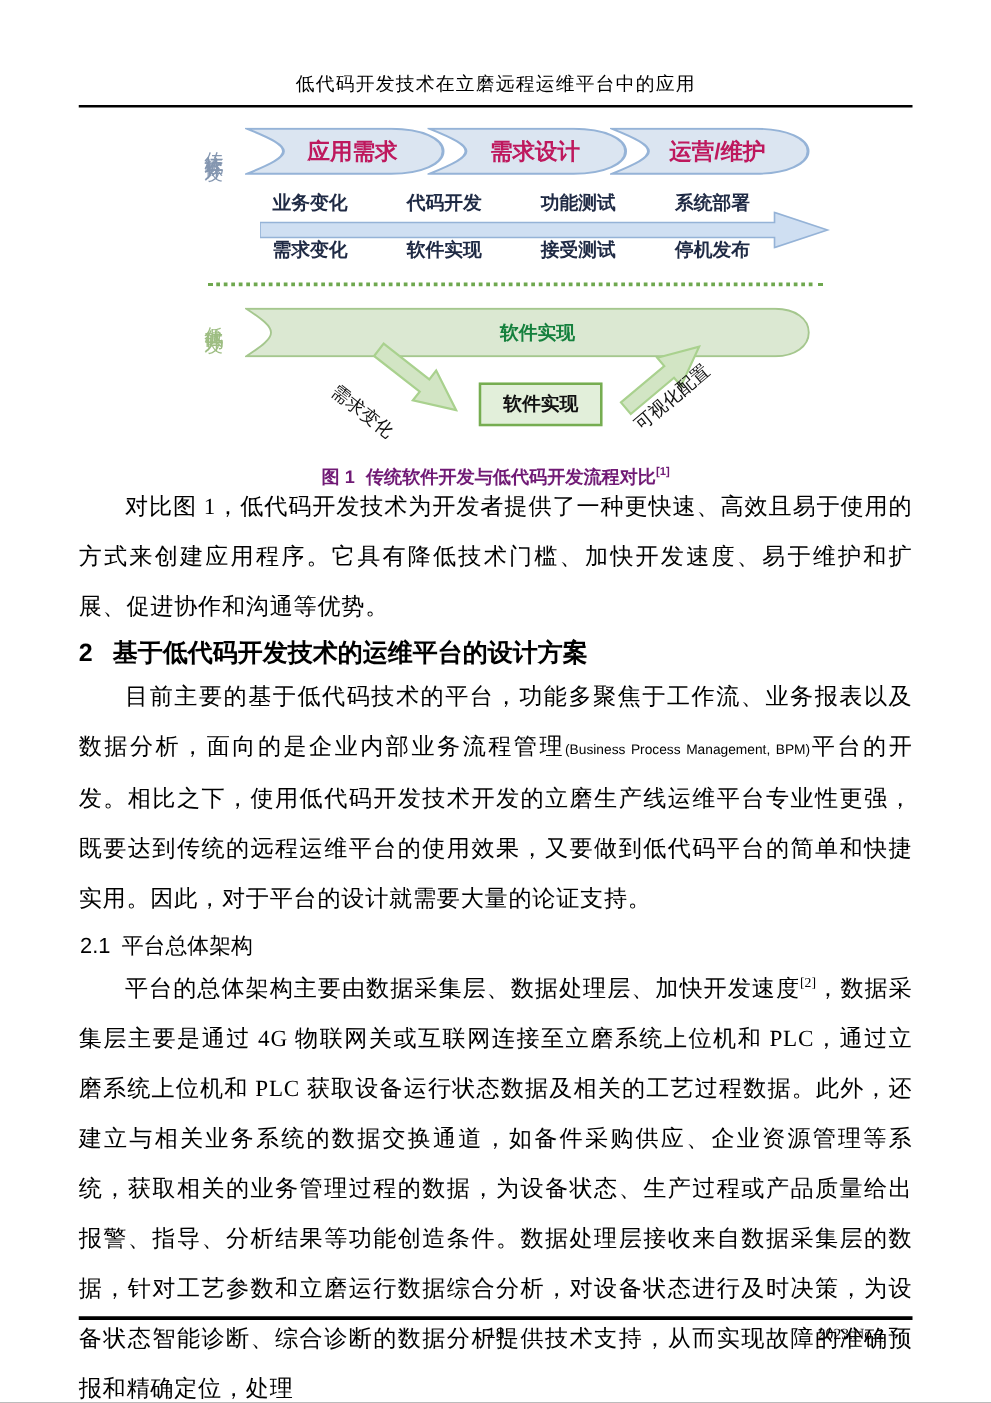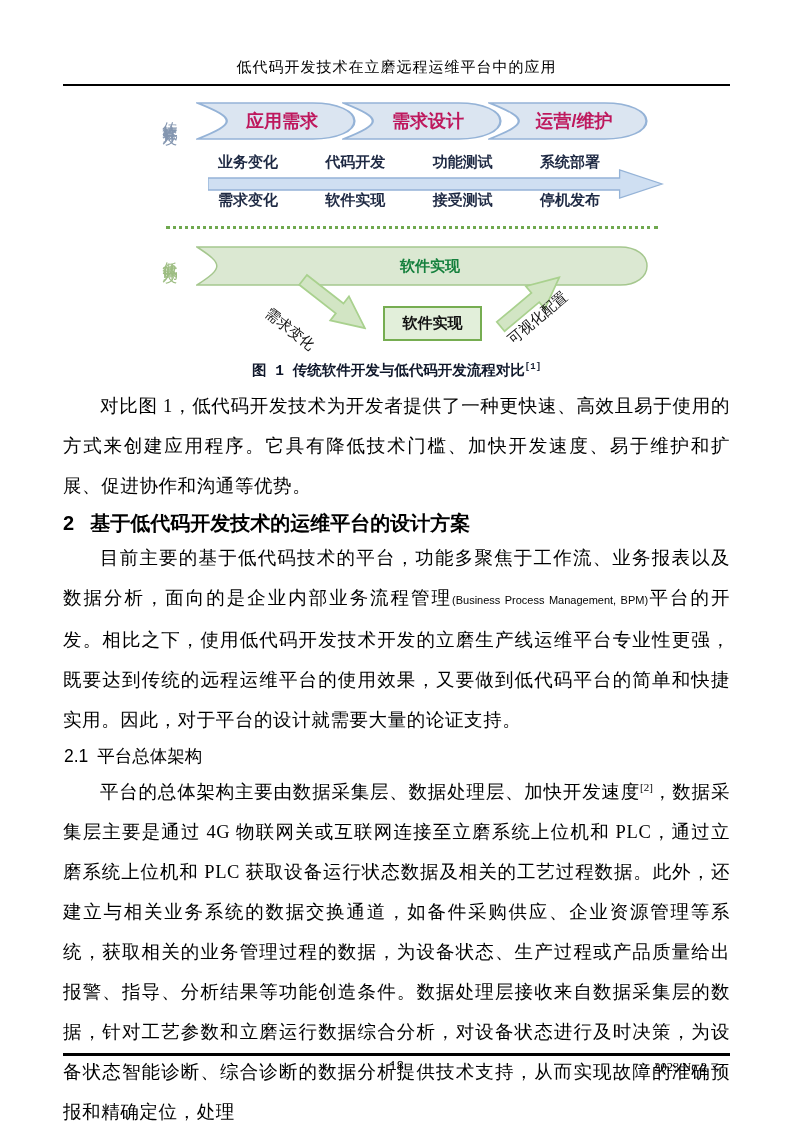--- a/index.html
+++ b/index.html
@@ -37,22 +37,22 @@
   .diag-arrow{position:absolute;}
   .diag-arrow.left{left:143px;top:188px;width:82px;height:36px;transform:rotate(38deg);}
   .diag-arrow.right{left:340px;top:186px;width:80px;height:36px;transform:rotate(-40deg);}
   .diag-label{position:absolute;font-size:14.5px;color:#111;white-space:nowrap;transform-origin:0 50%;}
   .diag-label.left{left:117px;top:204px;transform:rotate(38deg);}
   .diag-label.right{left:360px;top:234px;transform:rotate(-40deg);}
   .platform-box{position:absolute;left:233px;top:208px;width:95px;height:31px;background:#e2efda;
     border:2px solid #76ad51;display:flex;align-items:center;justify-content:center;
     font-family:"Liberation Sans","DejaVu Sans",sans-serif;font-weight:700;font-size:15px;color:#111;}
   
-  .caption{position:absolute;top:361px;left:0;width:100%;text-align:center;
-    font-family:Liberation Mono, monospace;font-weight:700;font-size:14.5px;color:#0f172a;}
+  .caption{position:absolute;top:372px;left:0;width:100%;text-align:center;
+    font-family:Liberation Sans, sans-serif;font-weight:700;font-size:14.5px;color:#701a75;}
   .caption .cap-prefix{margin-right:9px;}
   .caption sup{font-size:9px;}
   
   .content{position:absolute;left:63px;top:386px;width:667px;font-size:18.5px;line-height:40px;
     text-align:justify;text-justify:inter-ideograph;letter-spacing:0.6px;}
   .body-p{margin:0;text-indent:2em;}
   .body-p sup{font-size:11px;line-height:0;letter-spacing:0;}
   .latin{font-family:"Liberation Sans","DejaVu Sans",sans-serif;font-size:11px;letter-spacing:0;}
   h2.sec{margin:2px 0 0;font-family:"Liberation Sans","DejaVu Sans",sans-serif;font-size:20px;
     font-weight:700;line-height:30px;letter-spacing:0;text-indent:0;}

